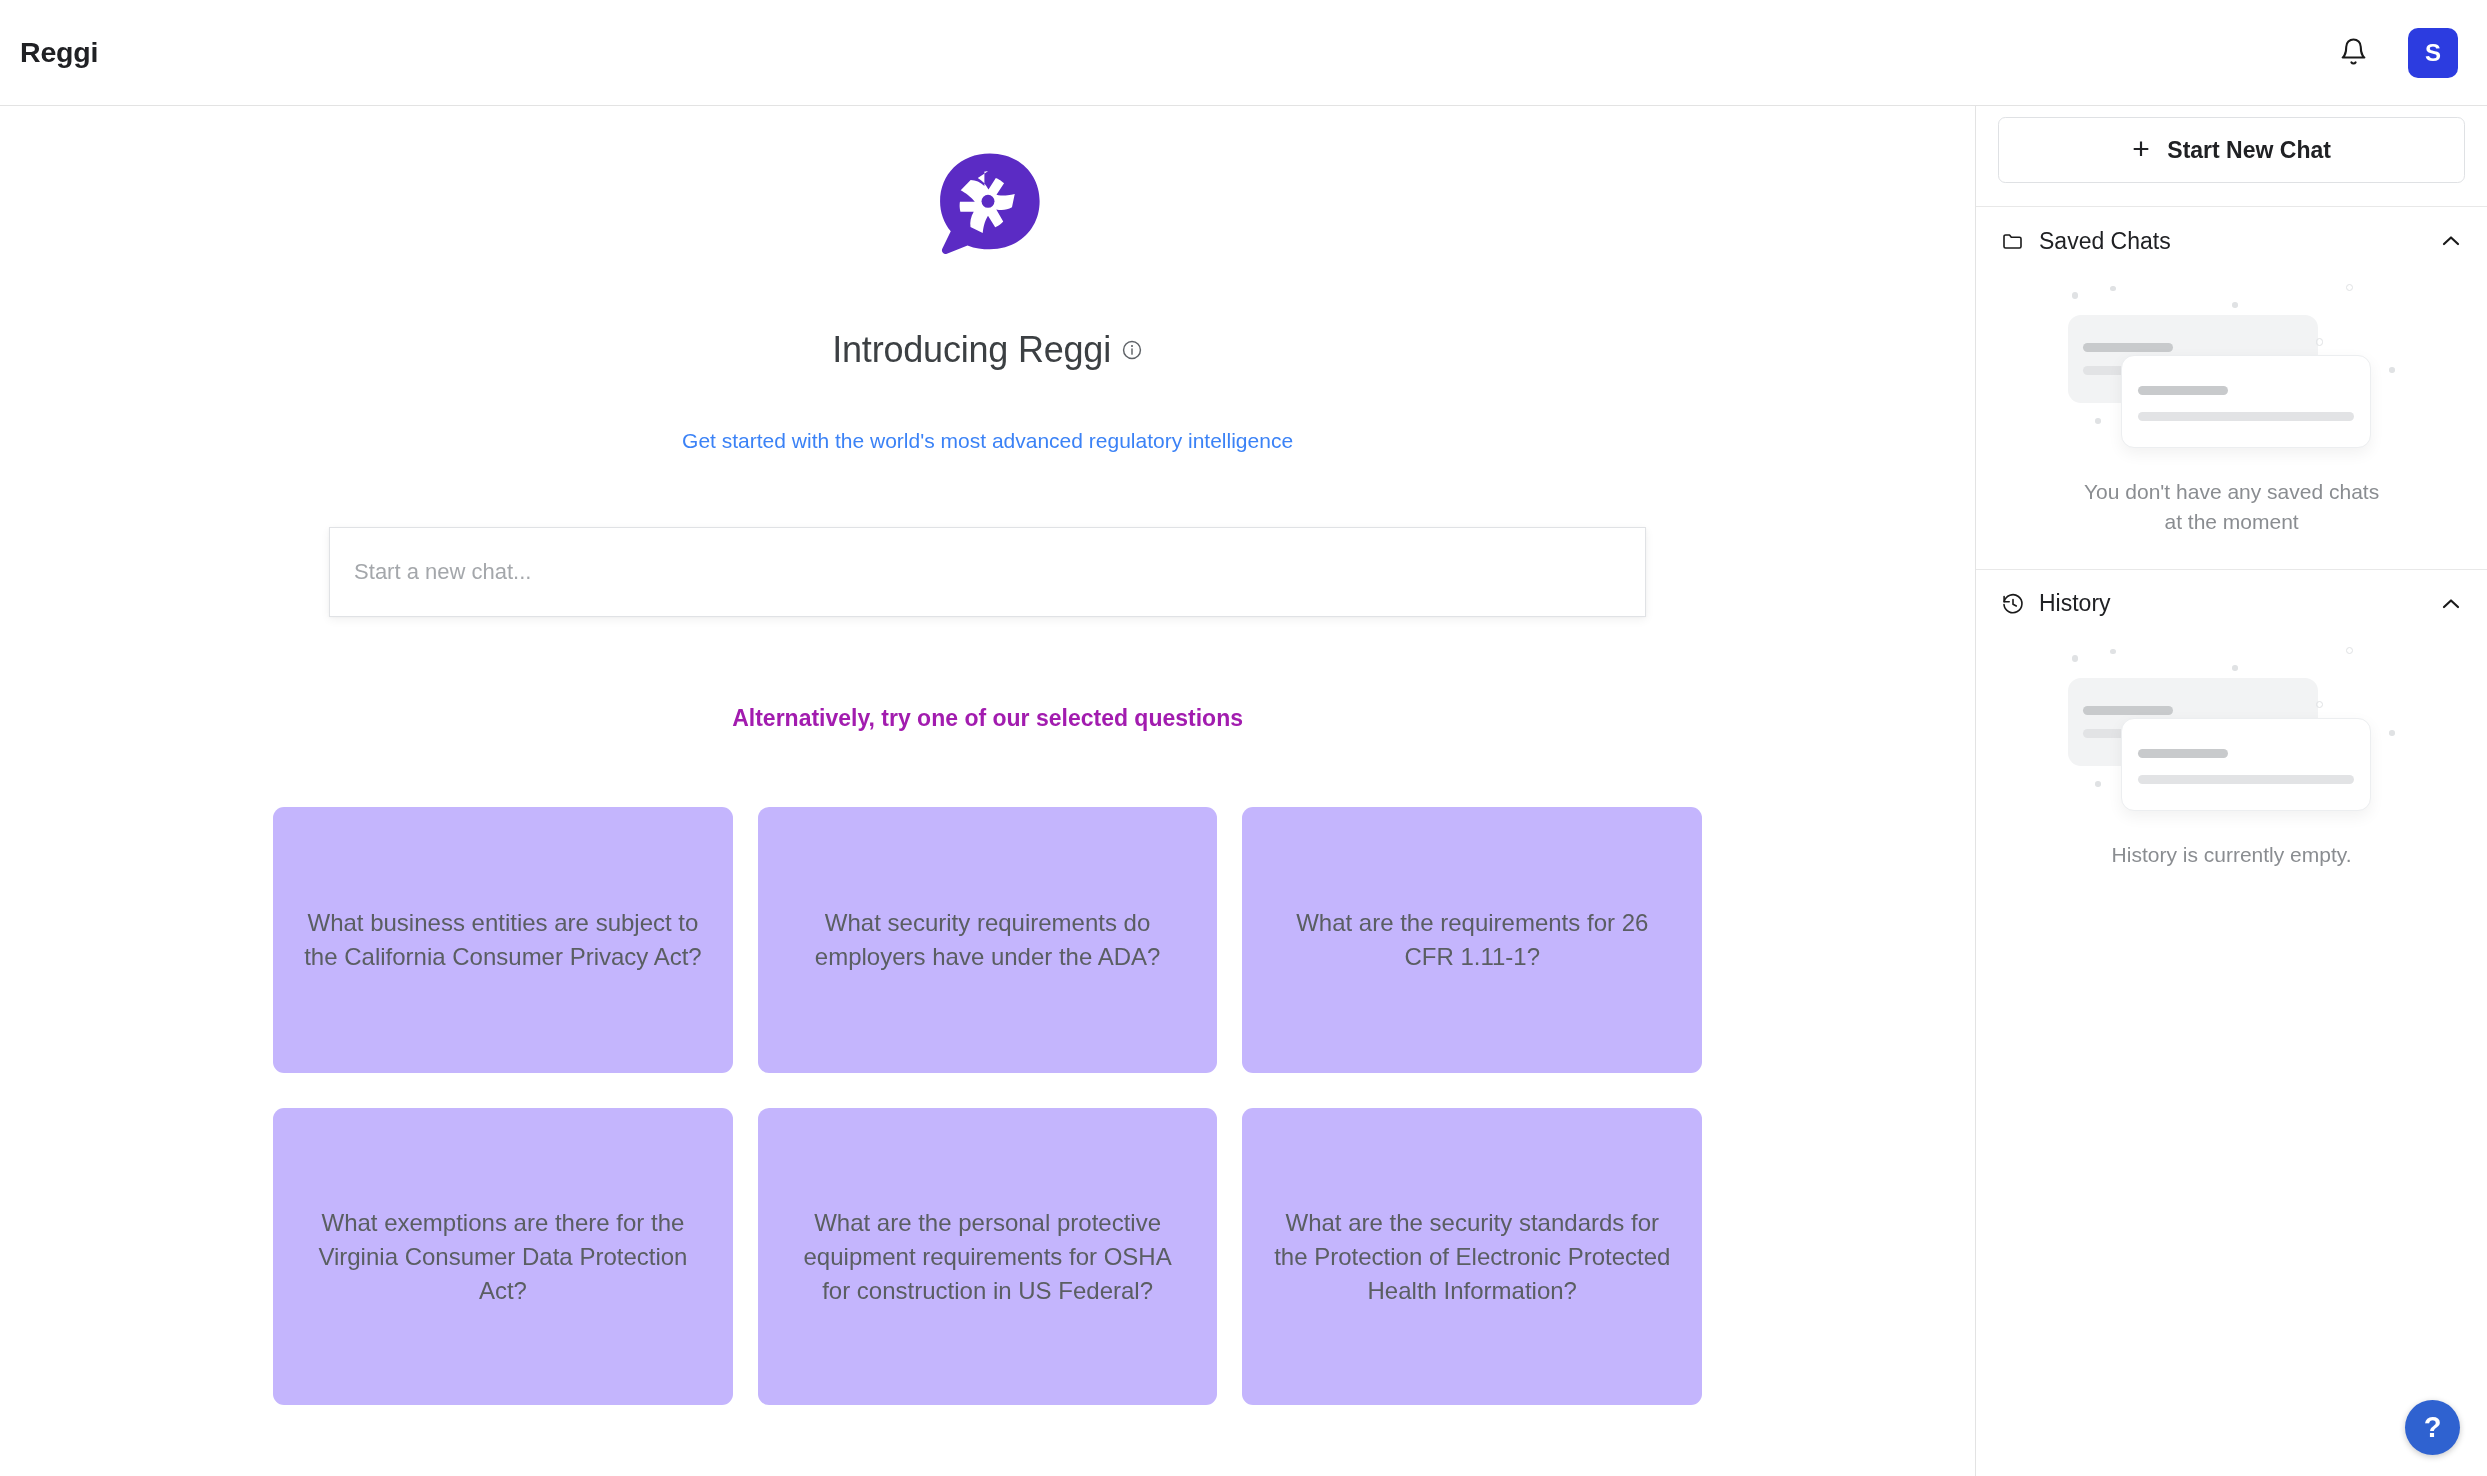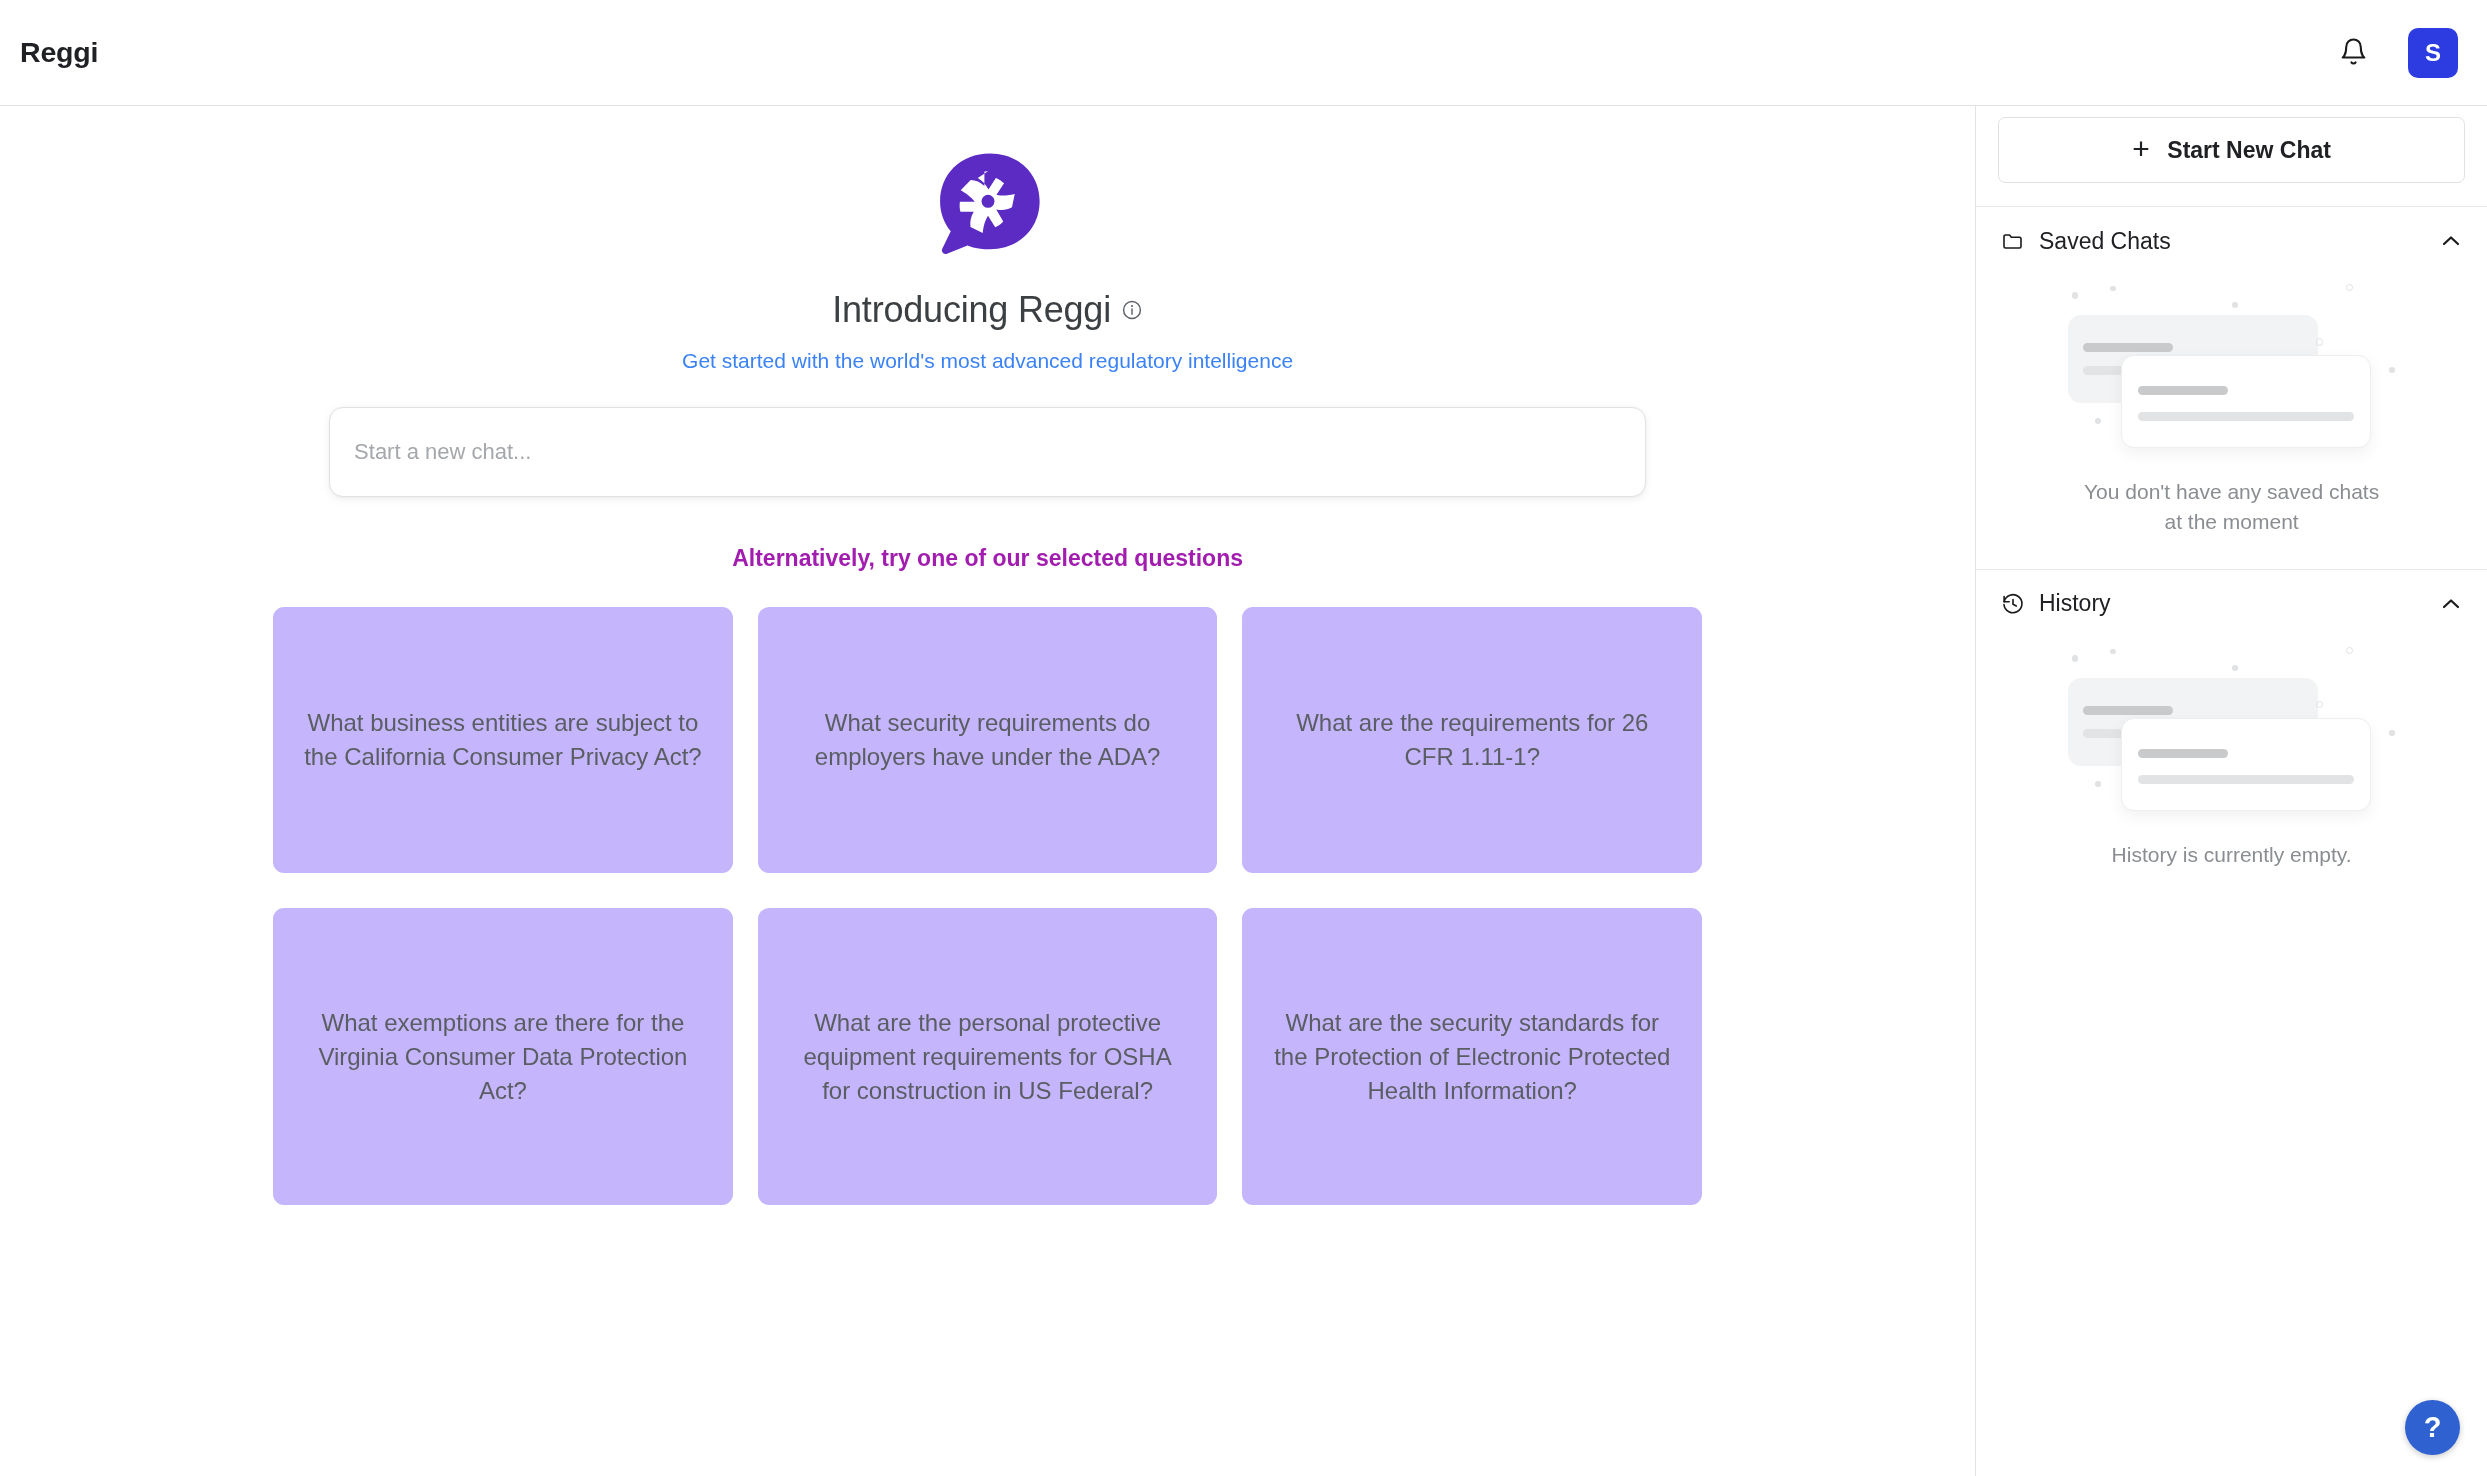--- a/index.html
+++ b/index.html
@@ -71,20 +71,21 @@
     position: relative;
     background: #ffffff;
     overflow: hidden;
   }
   .main-inner {
     width: 100%;
     padding-top: 53px;
     display: flex;
     flex-direction: column;
     align-items: center;
+    gap: 40px;
   }
   .logo-wrap {
     width: 118px; height: 118px;
     position: relative;
     margin-bottom: 25px;
   }
   .hero-title {
     font-size: 36px;
     color: #3c4043;
     font-weight: 400;
@@ -98,21 +99,21 @@
   .hero-sub {
     font-size: 21px;
     color: #3b82f6;
     font-weight: 400;
     margin-bottom: 34px;
   }
   .chat-input-box {
     width: 1317px;
     height: 90px;
     border: 0.9px solid #e0e2e5;
-    border-radius: 14px;
+    border-radius: 0;
     background: #ffffff;
     box-shadow: 0 2.8px 9.2px rgba(0,0,0,0.055), 0 0.9px 2.8px rgba(0,0,0,0.04);
     display: flex;
     align-items: center;
     padding: 0 24px;
     margin-bottom: 48px;
   }
   .chat-input-box input {
     width: 100%;
     border: none;

